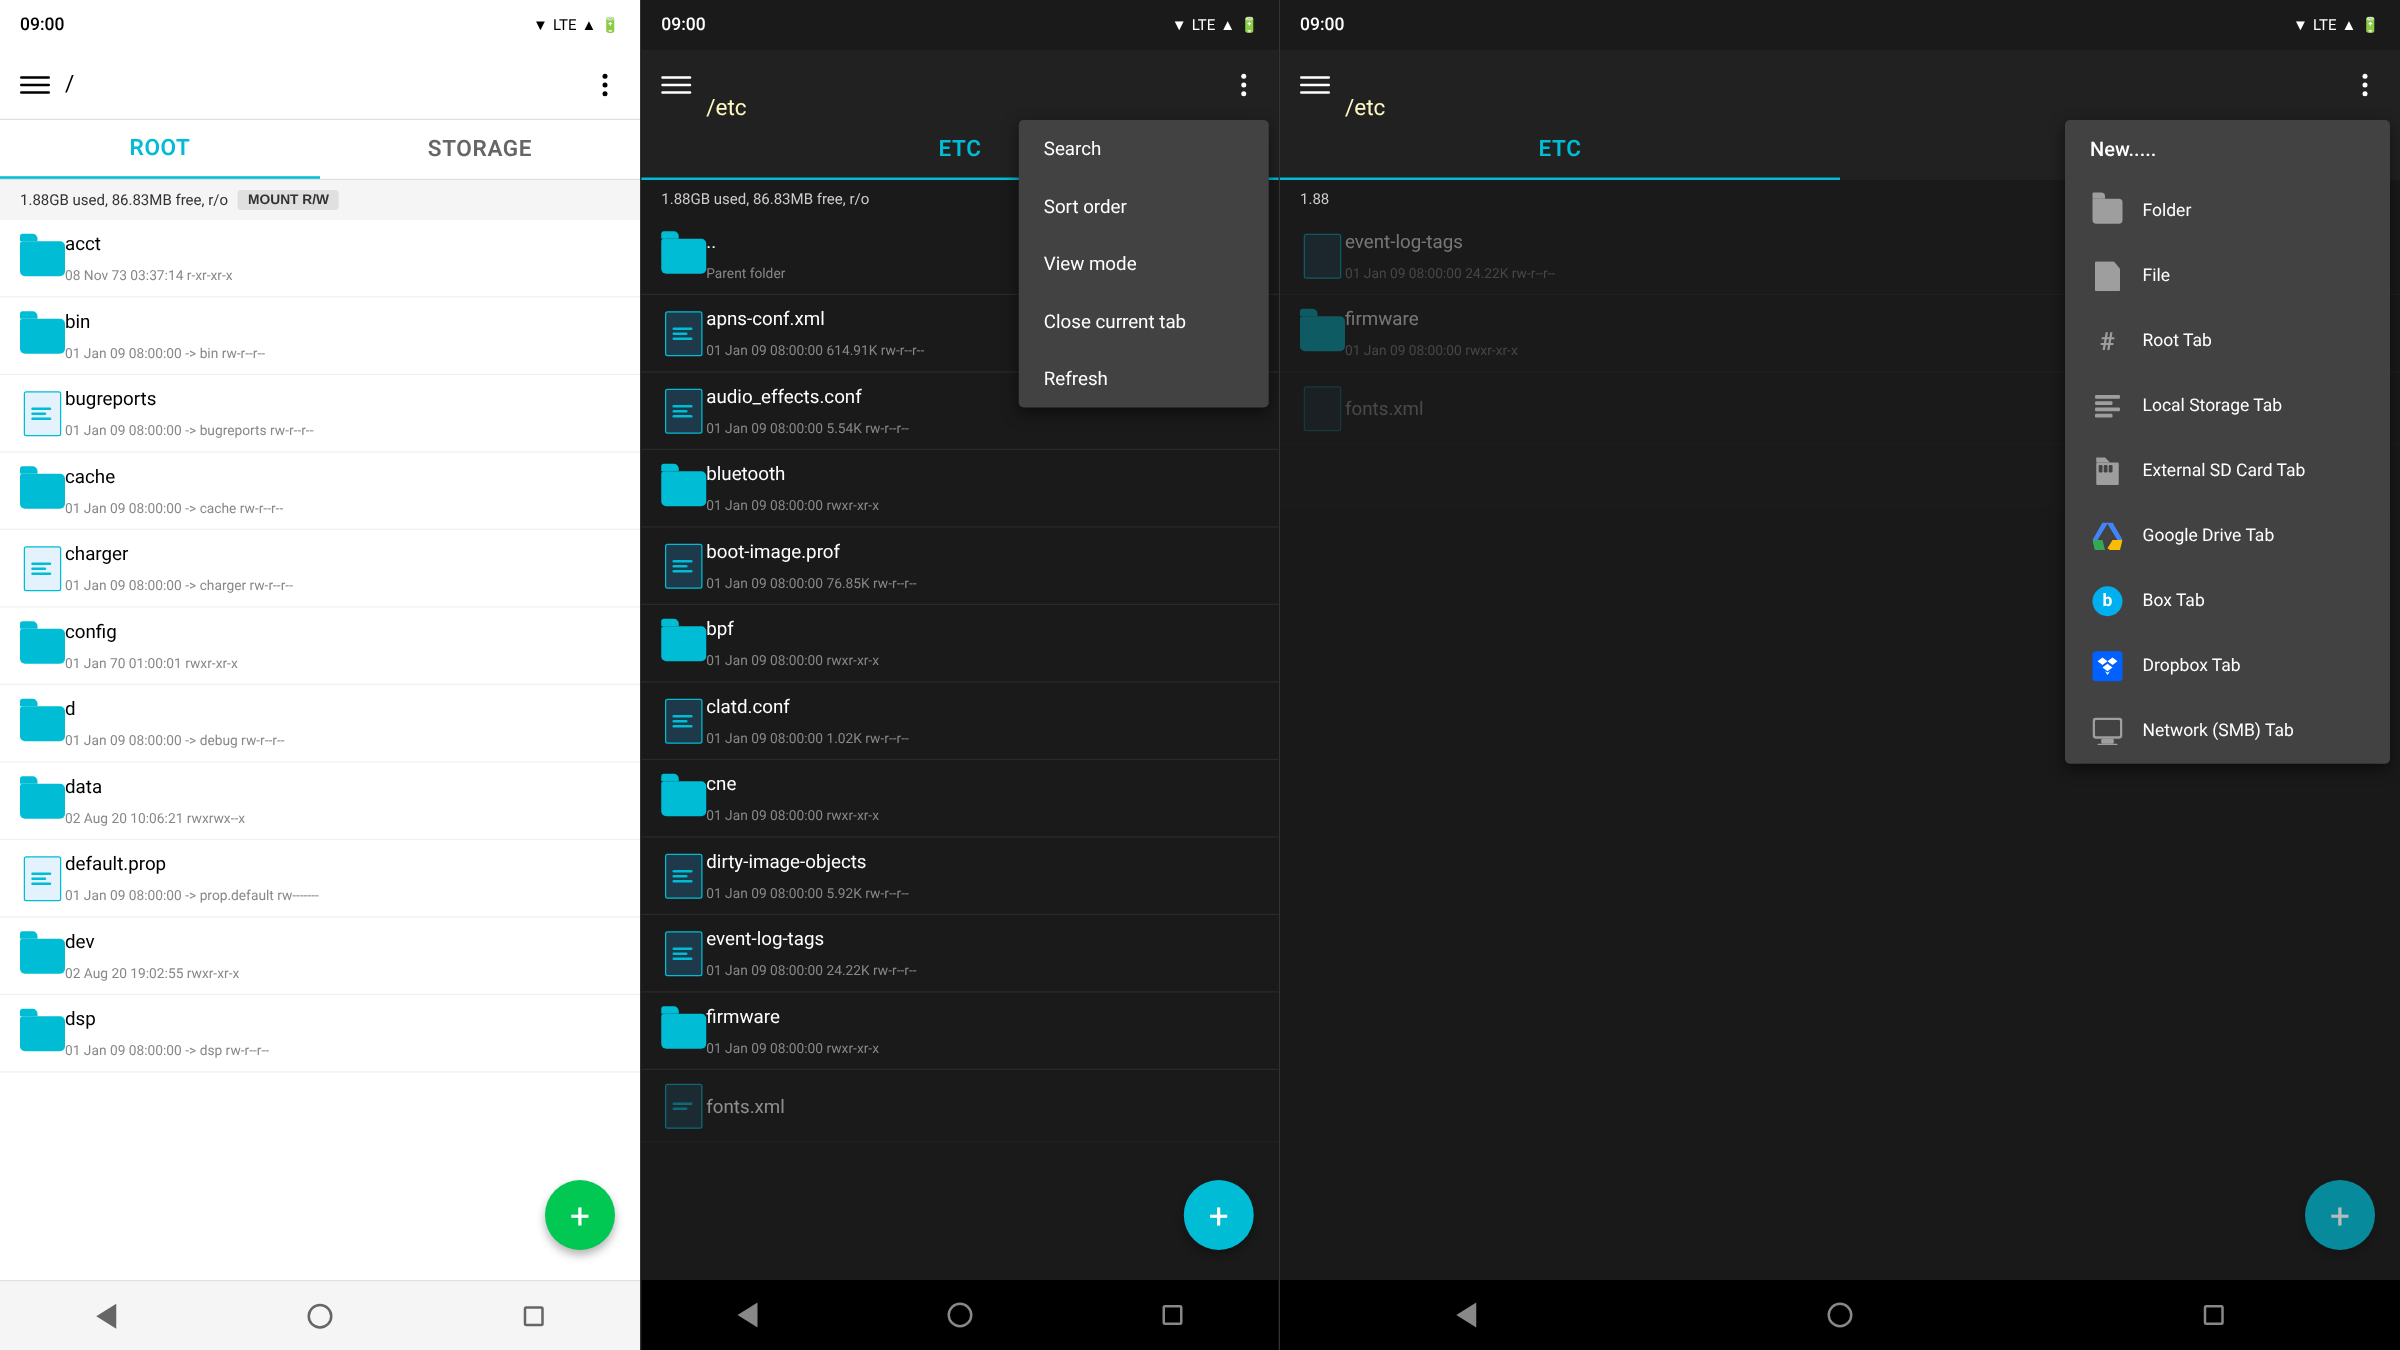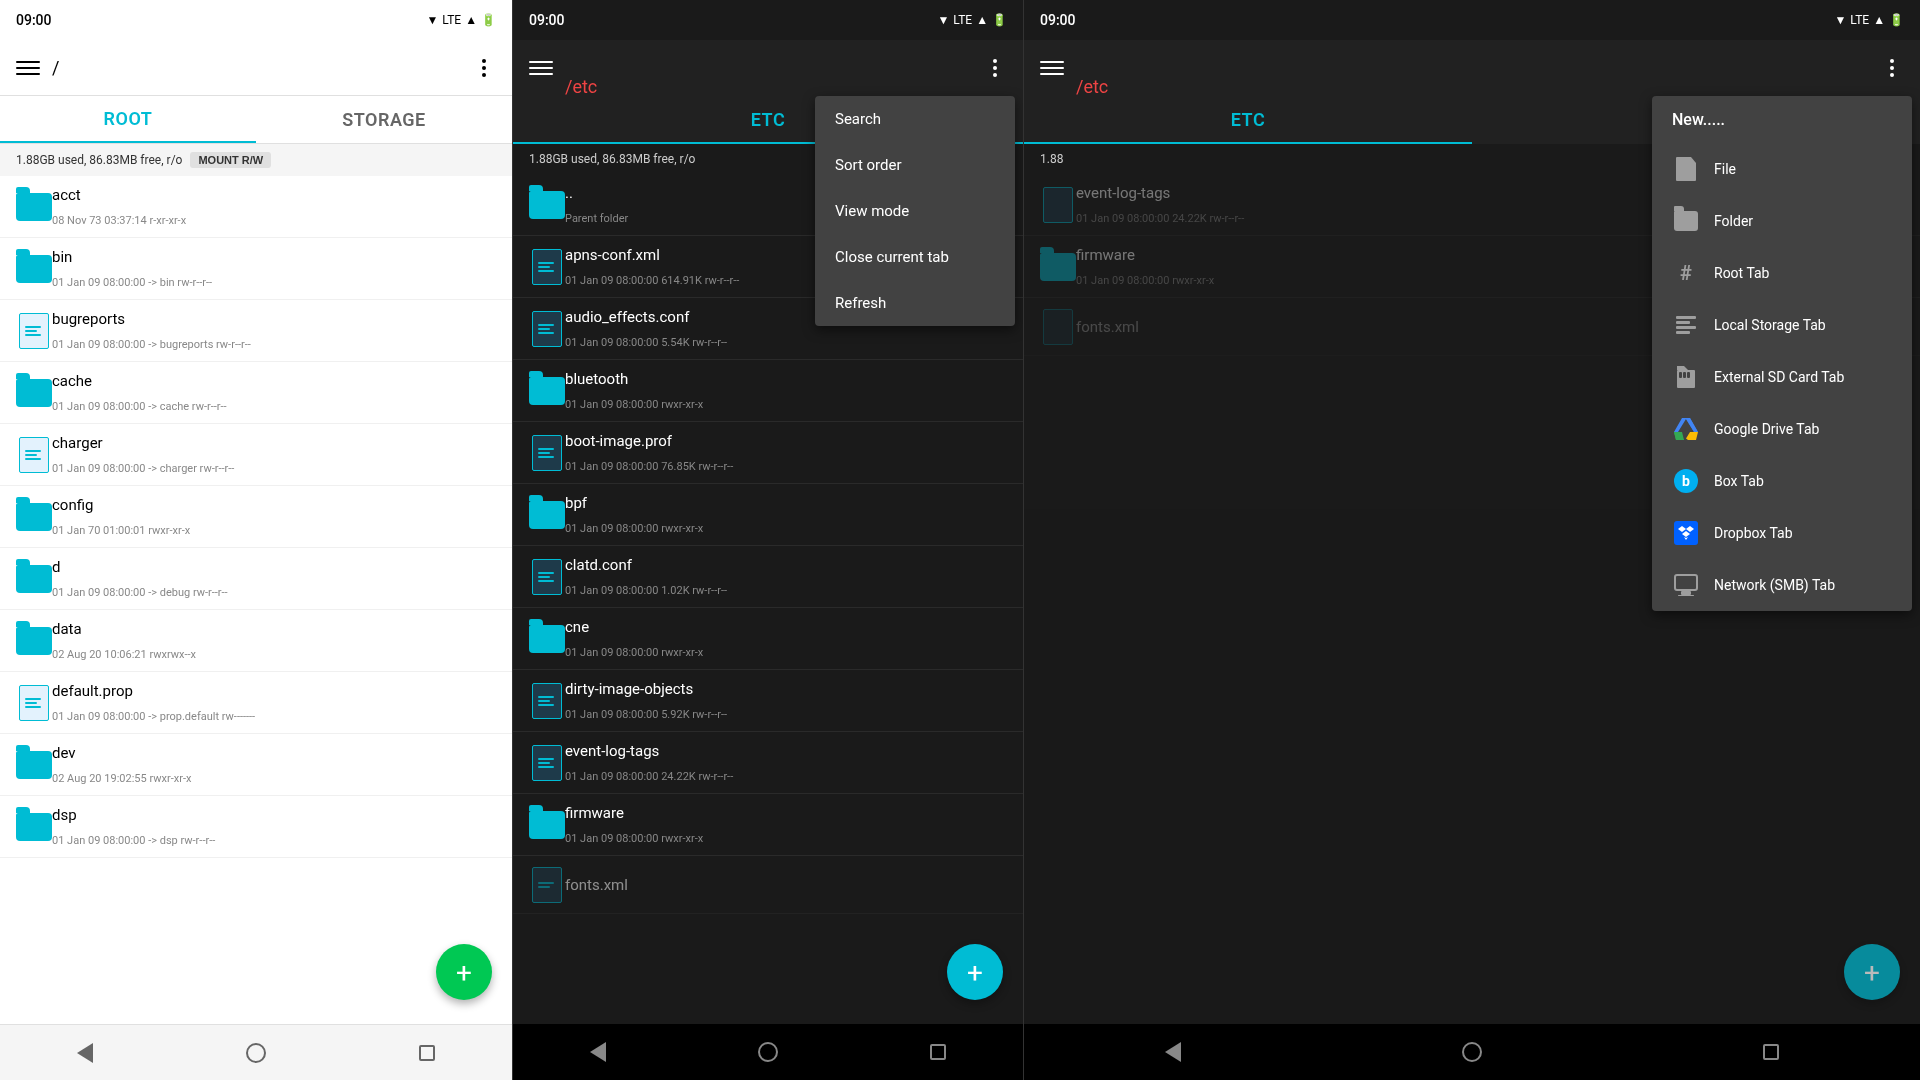--- a/index.html
+++ b/index.html
@@ -59,21 +59,21 @@
     }
     .toolbar-light { background: #fff; border-bottom: 1px solid #e0e0e0; }
     .toolbar-dark { background: #212121; }
 
     .toolbar-title {
       font-size: 18px;
       font-weight: 400;
       flex: 1;
     }
     .toolbar-title-light { color: #000; }
-    .toolbar-title-dark { color: #ef4444; margin-top: 36px; }
+    .toolbar-title-dark { color: #fef9c3; margin-top: 36px; }
 
     .menu-icon, .more-icon {
       width: 24px;
       height: 24px;
       display: flex;
       flex-direction: column;
       justify-content: center;
       gap: 4px;
       cursor: pointer;
     }
@@ -907,30 +907,30 @@
         <div class="file-name file-name-dark">fonts.xml</div>
       </div>
     </div>
   </div>
 
   <div class="new-menu">
     <div class="new-menu-header">New.....</div>
 
     <div class="new-menu-item">
       <div class="new-menu-icon">
-          <div class="icon-file-gray"></div>
-        </div>
-      <span>File</span>
+          <div class="icon-folder-gray"></div>
+        </div>
+      <span>Folder</span>
     </div>
 
     <div class="new-menu-item">
       <div class="new-menu-icon">
-          <div class="icon-folder-gray"></div>
-        </div>
-      <span>Folder</span>
+          <div class="icon-file-gray"></div>
+        </div>
+      <span>File</span>
     </div>
 
     <div class="new-menu-item">
       <div class="new-menu-icon">
           <span class="icon-hash">#</span>
         </div>
       <span>Root Tab</span>
     </div>
 
     <div class="new-menu-item">

